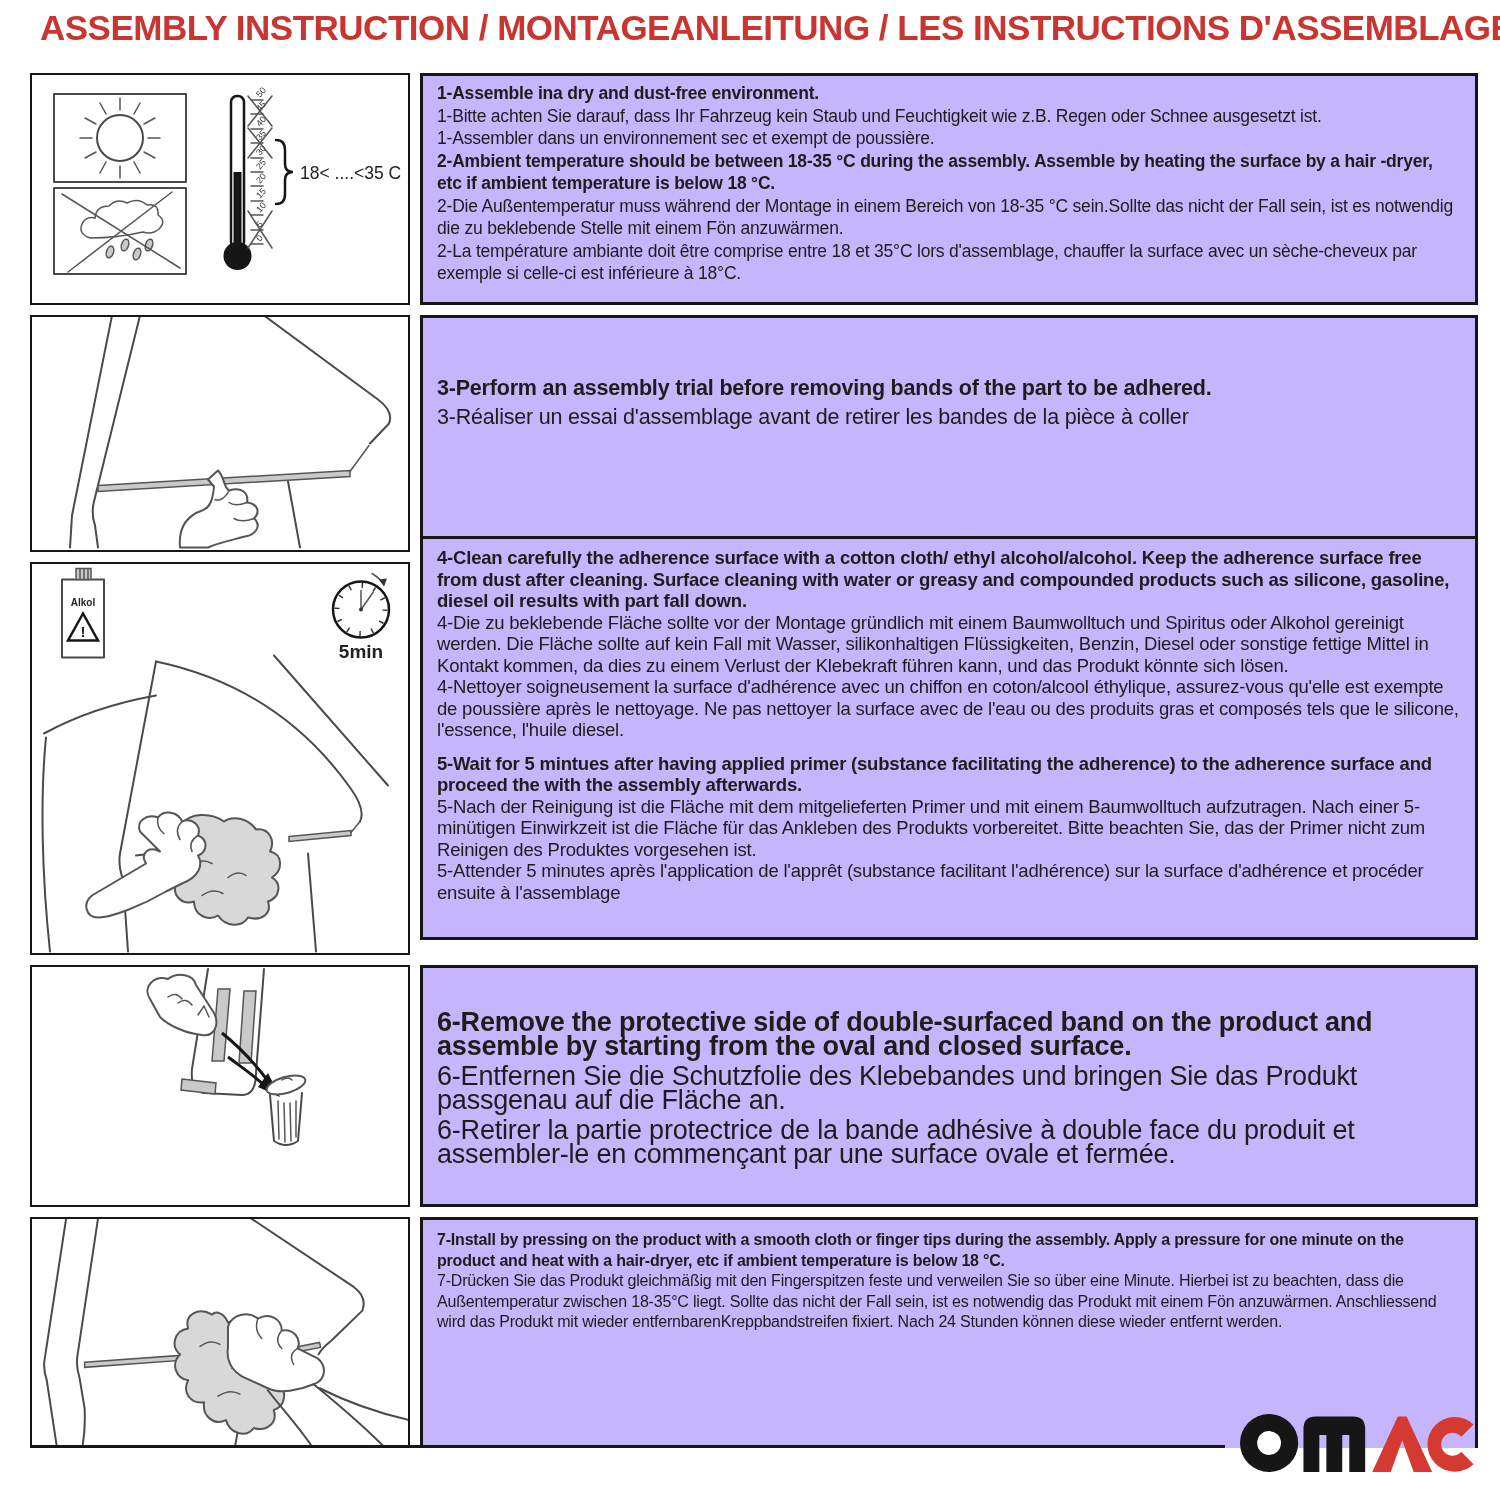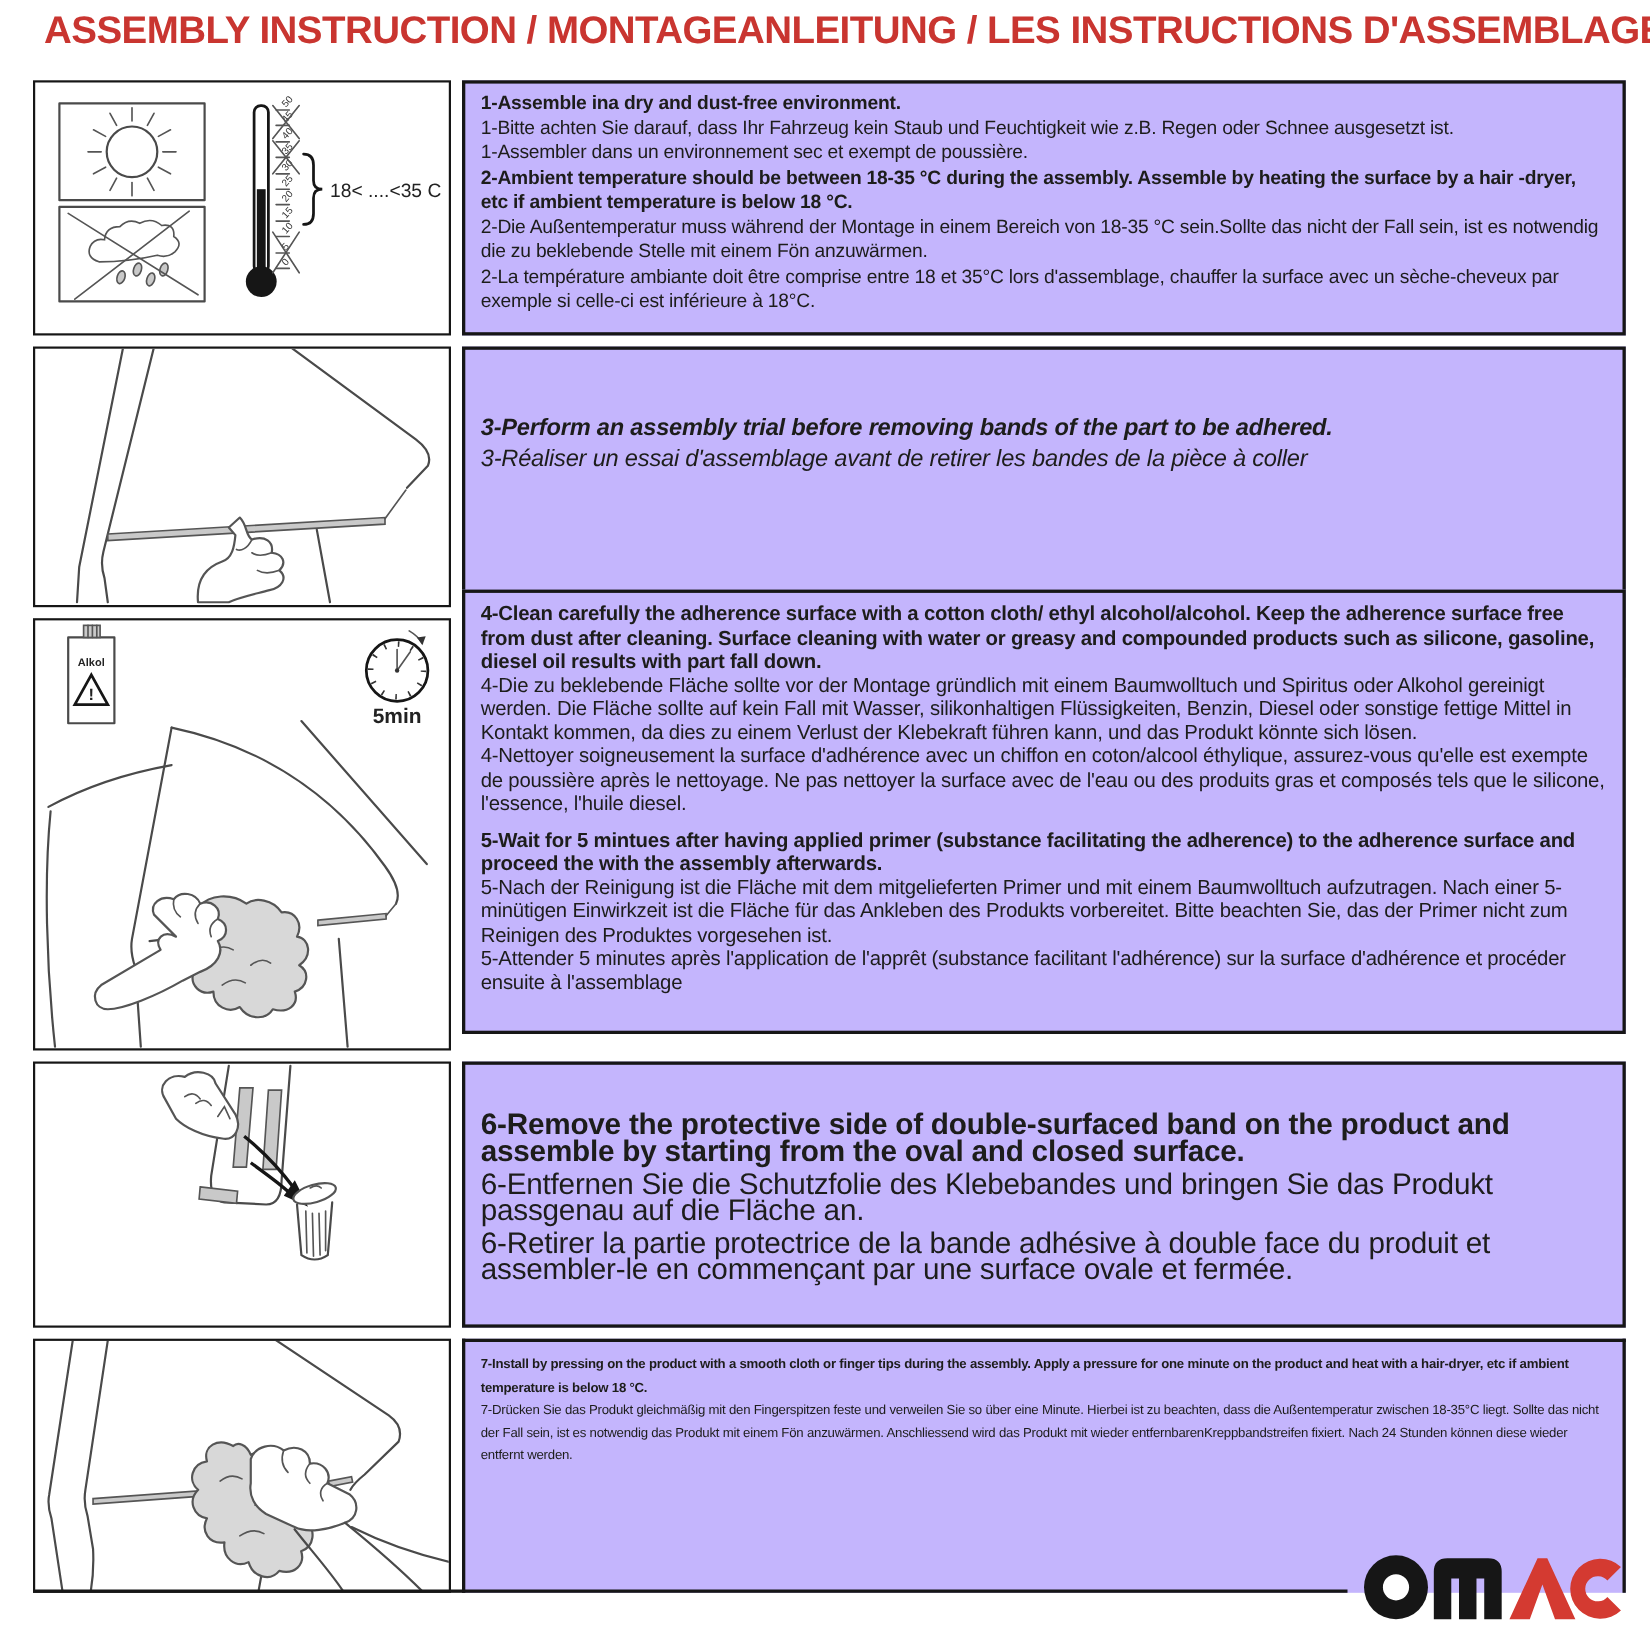--- a/index.html
+++ b/index.html
@@ -25,21 +25,21 @@
   .t-r1{padding-top:6px;}
   .t-r2 p{font-size:21.5px;line-height:25px;}
   .t-r2{padding-top:58px;}
   .t-r2 p + p{margin-top:4px;}
   .t-r3 p{font-size:18.5px;line-height:21.5px;}
   .t-r3{padding-top:8px;}
   .t-r3 .gap{margin-top:12px;}
   .t-r4 p{font-size:27px;line-height:24px;}
   .t-r4{padding-top:42px;}
   .t-r4 p + p{margin-top:6px;}
-  .t-r5 p{font-size:12px;line-height:20.5px;}
+  .t-r5 p{font-size:16px;line-height:20.5px;}
   .t-r5{padding-top:10px;border-bottom:none;}
   .footer-line{position:absolute;left:30px;top:1445px;width:1195px;height:3px;background:var(--line);}
   .logo{position:absolute;left:1240px;top:1408px;width:238px;height:70px;}
   .logo svg{display:block;width:100%;height:100%;}
   .ln{fill:none;stroke:var(--draw);stroke-width:2;stroke-linecap:round;stroke-linejoin:round;}
   .lnk{fill:none;stroke:var(--line);stroke-width:2.5;stroke-linecap:round;}
   .thin{fill:none;stroke:#555;stroke-width:1.5;stroke-linecap:round;}
   .grayfill{fill:#c9c9c9;stroke:#555;stroke-width:1.5;}
   .clothfill{fill:#d8d8d8;stroke:#555;stroke-width:2;stroke-linejoin:round;}
   .handfill{fill:#fff;stroke:#555;stroke-width:2;stroke-linejoin:round;}
@@ -134,21 +134,21 @@
       <path class="thin" d="M318,152 L337,126"></path>
       <path class="ln" d="M256,162 L268,228"></path>
       <g>
         <path class="handfill" d="M148,228 C146,206 156,196 170,191 C179,188 181,178 182,167 L176,160 L186,151 C193,158 191,167 197,171 C209,167 217,173 215,183 C225,184 229,192 222,199 C230,206 224,215 213,217 C198,221 184,224 176,228 Z"></path>
         <path class="thin" d="M197,171 C193,179 187,182 183,180"></path>
         <path class="thin" d="M215,183 C207,186 201,186 197,183"></path>
         <path class="thin" d="M222,199 C214,202 207,202 202,199"></path>
       </g>
     </svg>
   </div>
-  <div class="textbox t-r2" style="top:315px;height:301px;font-style:italic;">
+  <div class="textbox t-r2" style="top:315px;height:301px;">
     <p class="b">3-Perform an assembly trial before removing bands of the part to be adhered.</p>
     <p>3-Réaliser un essai d'assemblage avant de retirer les bandes de la pièce à coller</p>
   </div>
 
   <div class="imgbox" style="top:562px;height:393px;">
     <svg viewBox="0 0 376 386">
       <g>
         <rect class="ln" x="30" y="14" width="42" height="78"></rect>
         <rect class="grayfill" x="44" y="3" width="15" height="11"></rect>
         <line class="thin" x1="48" y1="3" x2="48" y2="14"></line>

